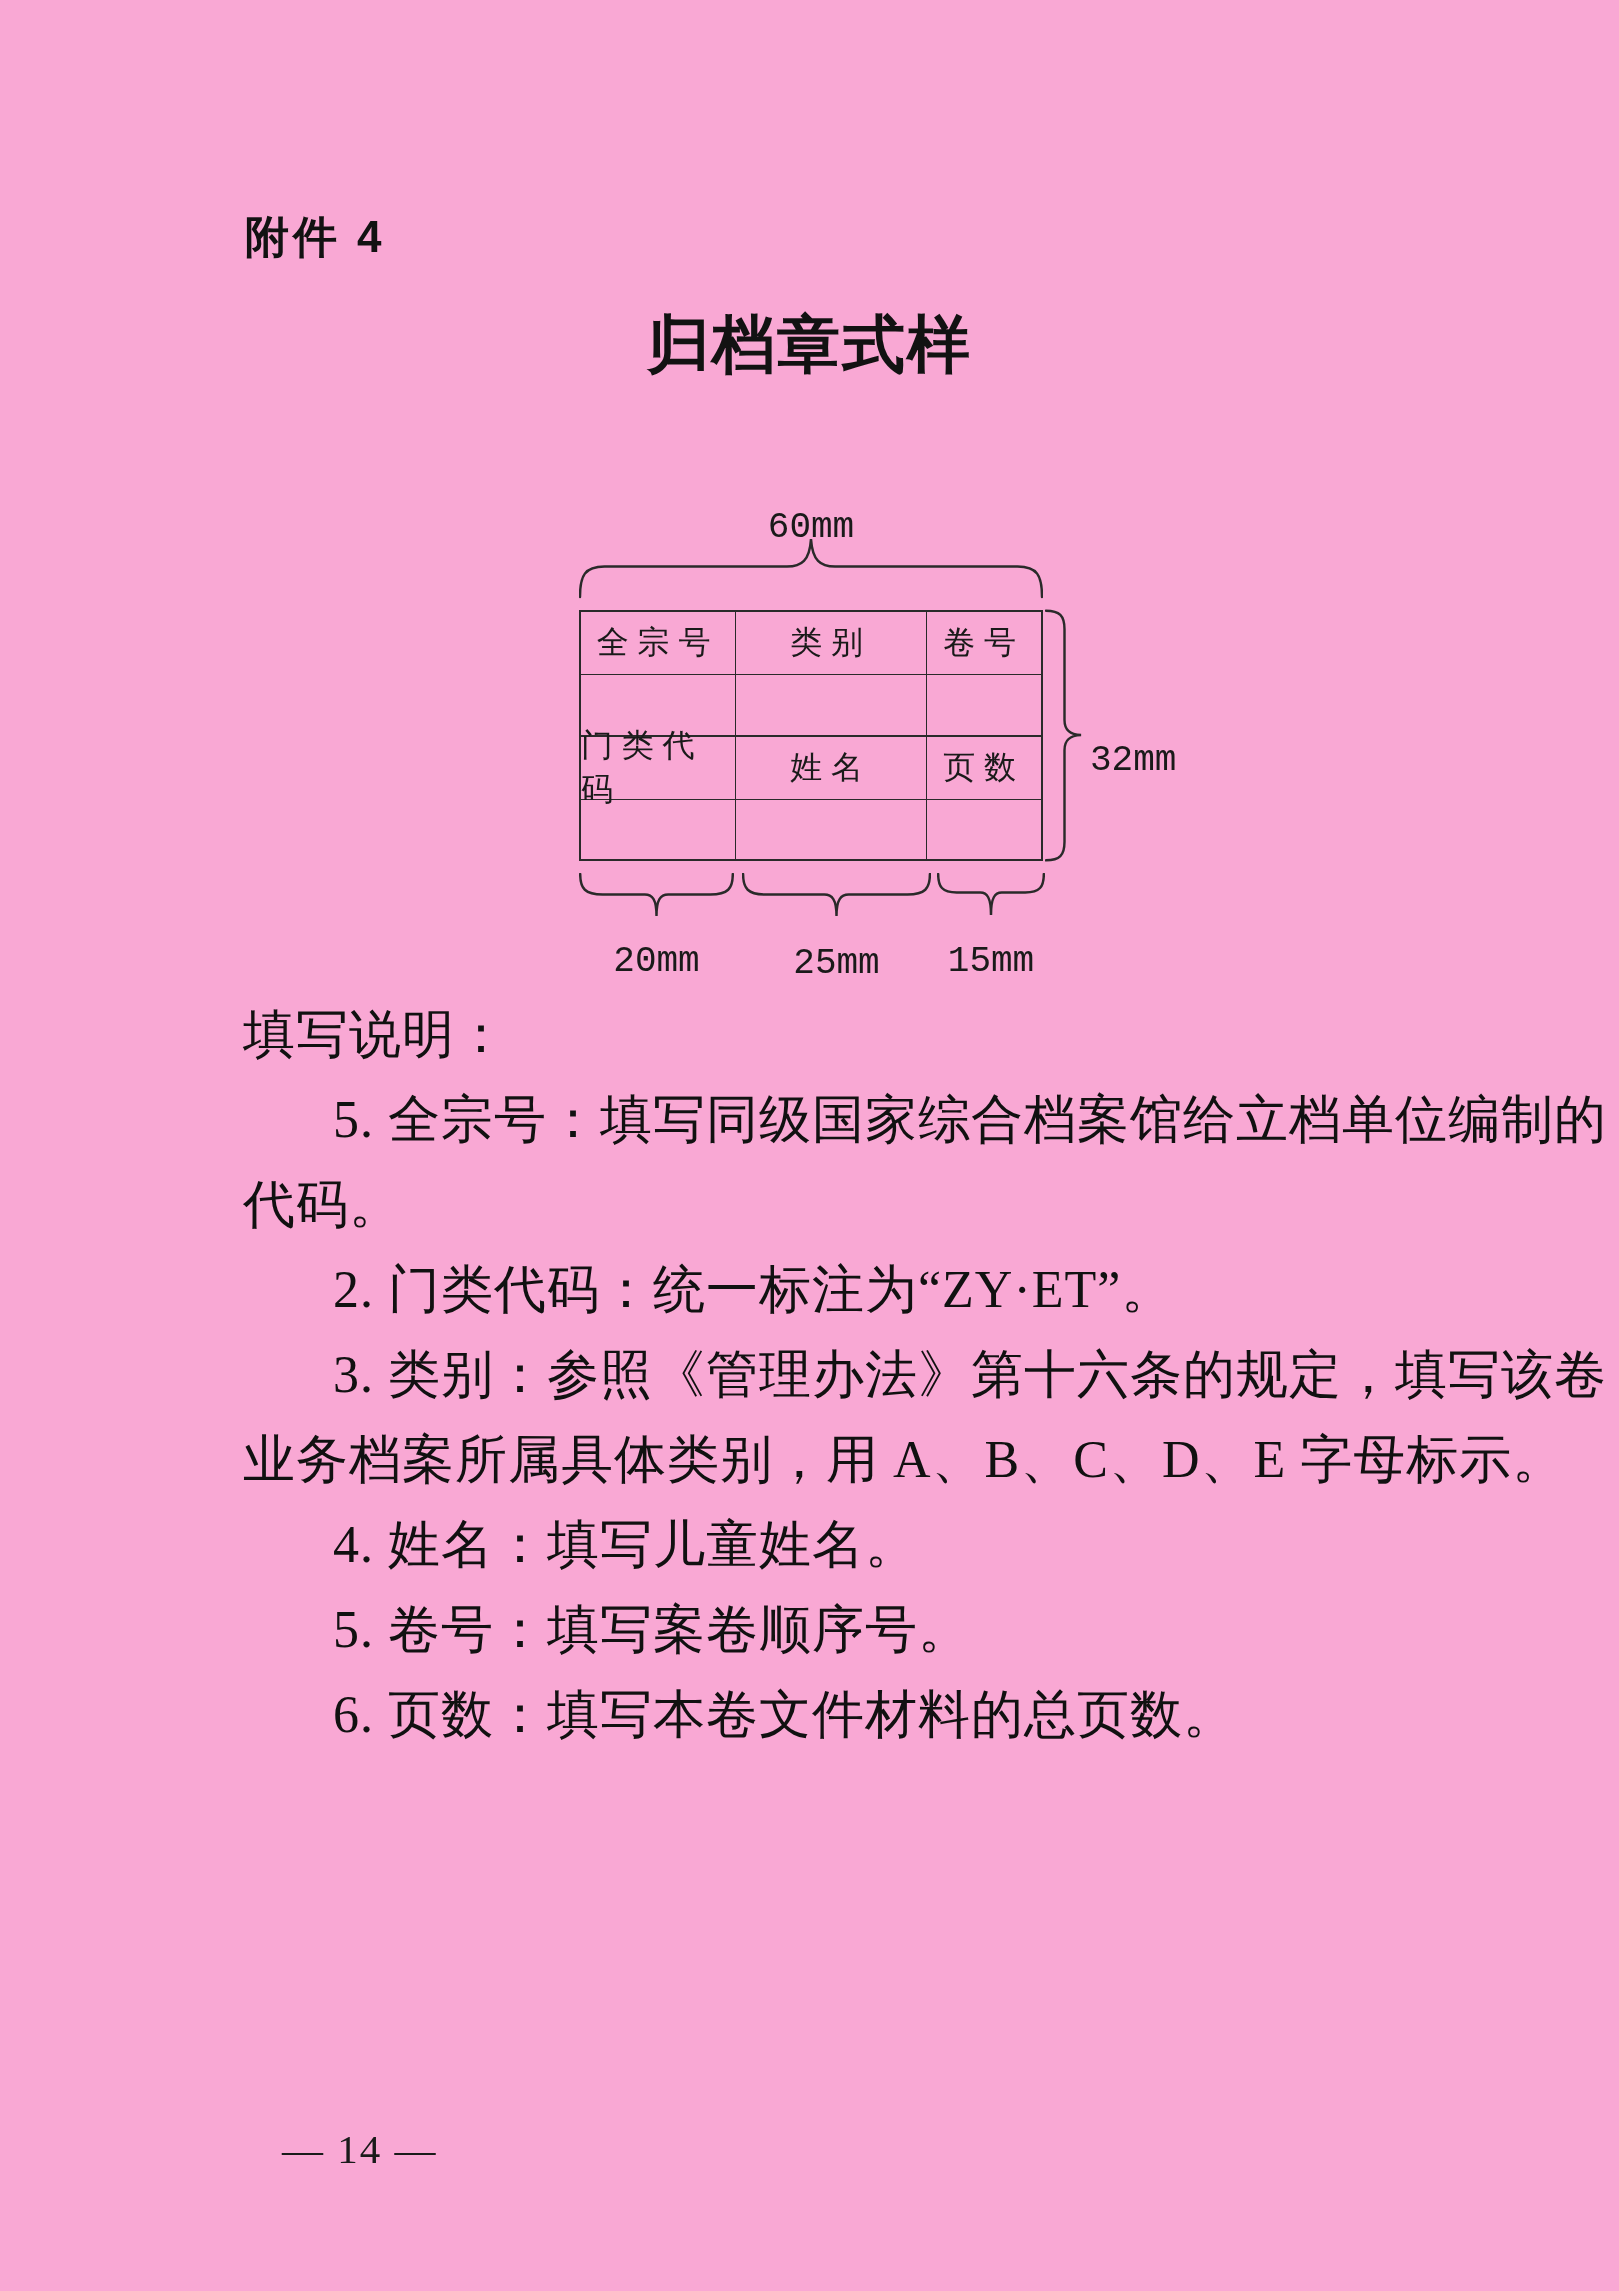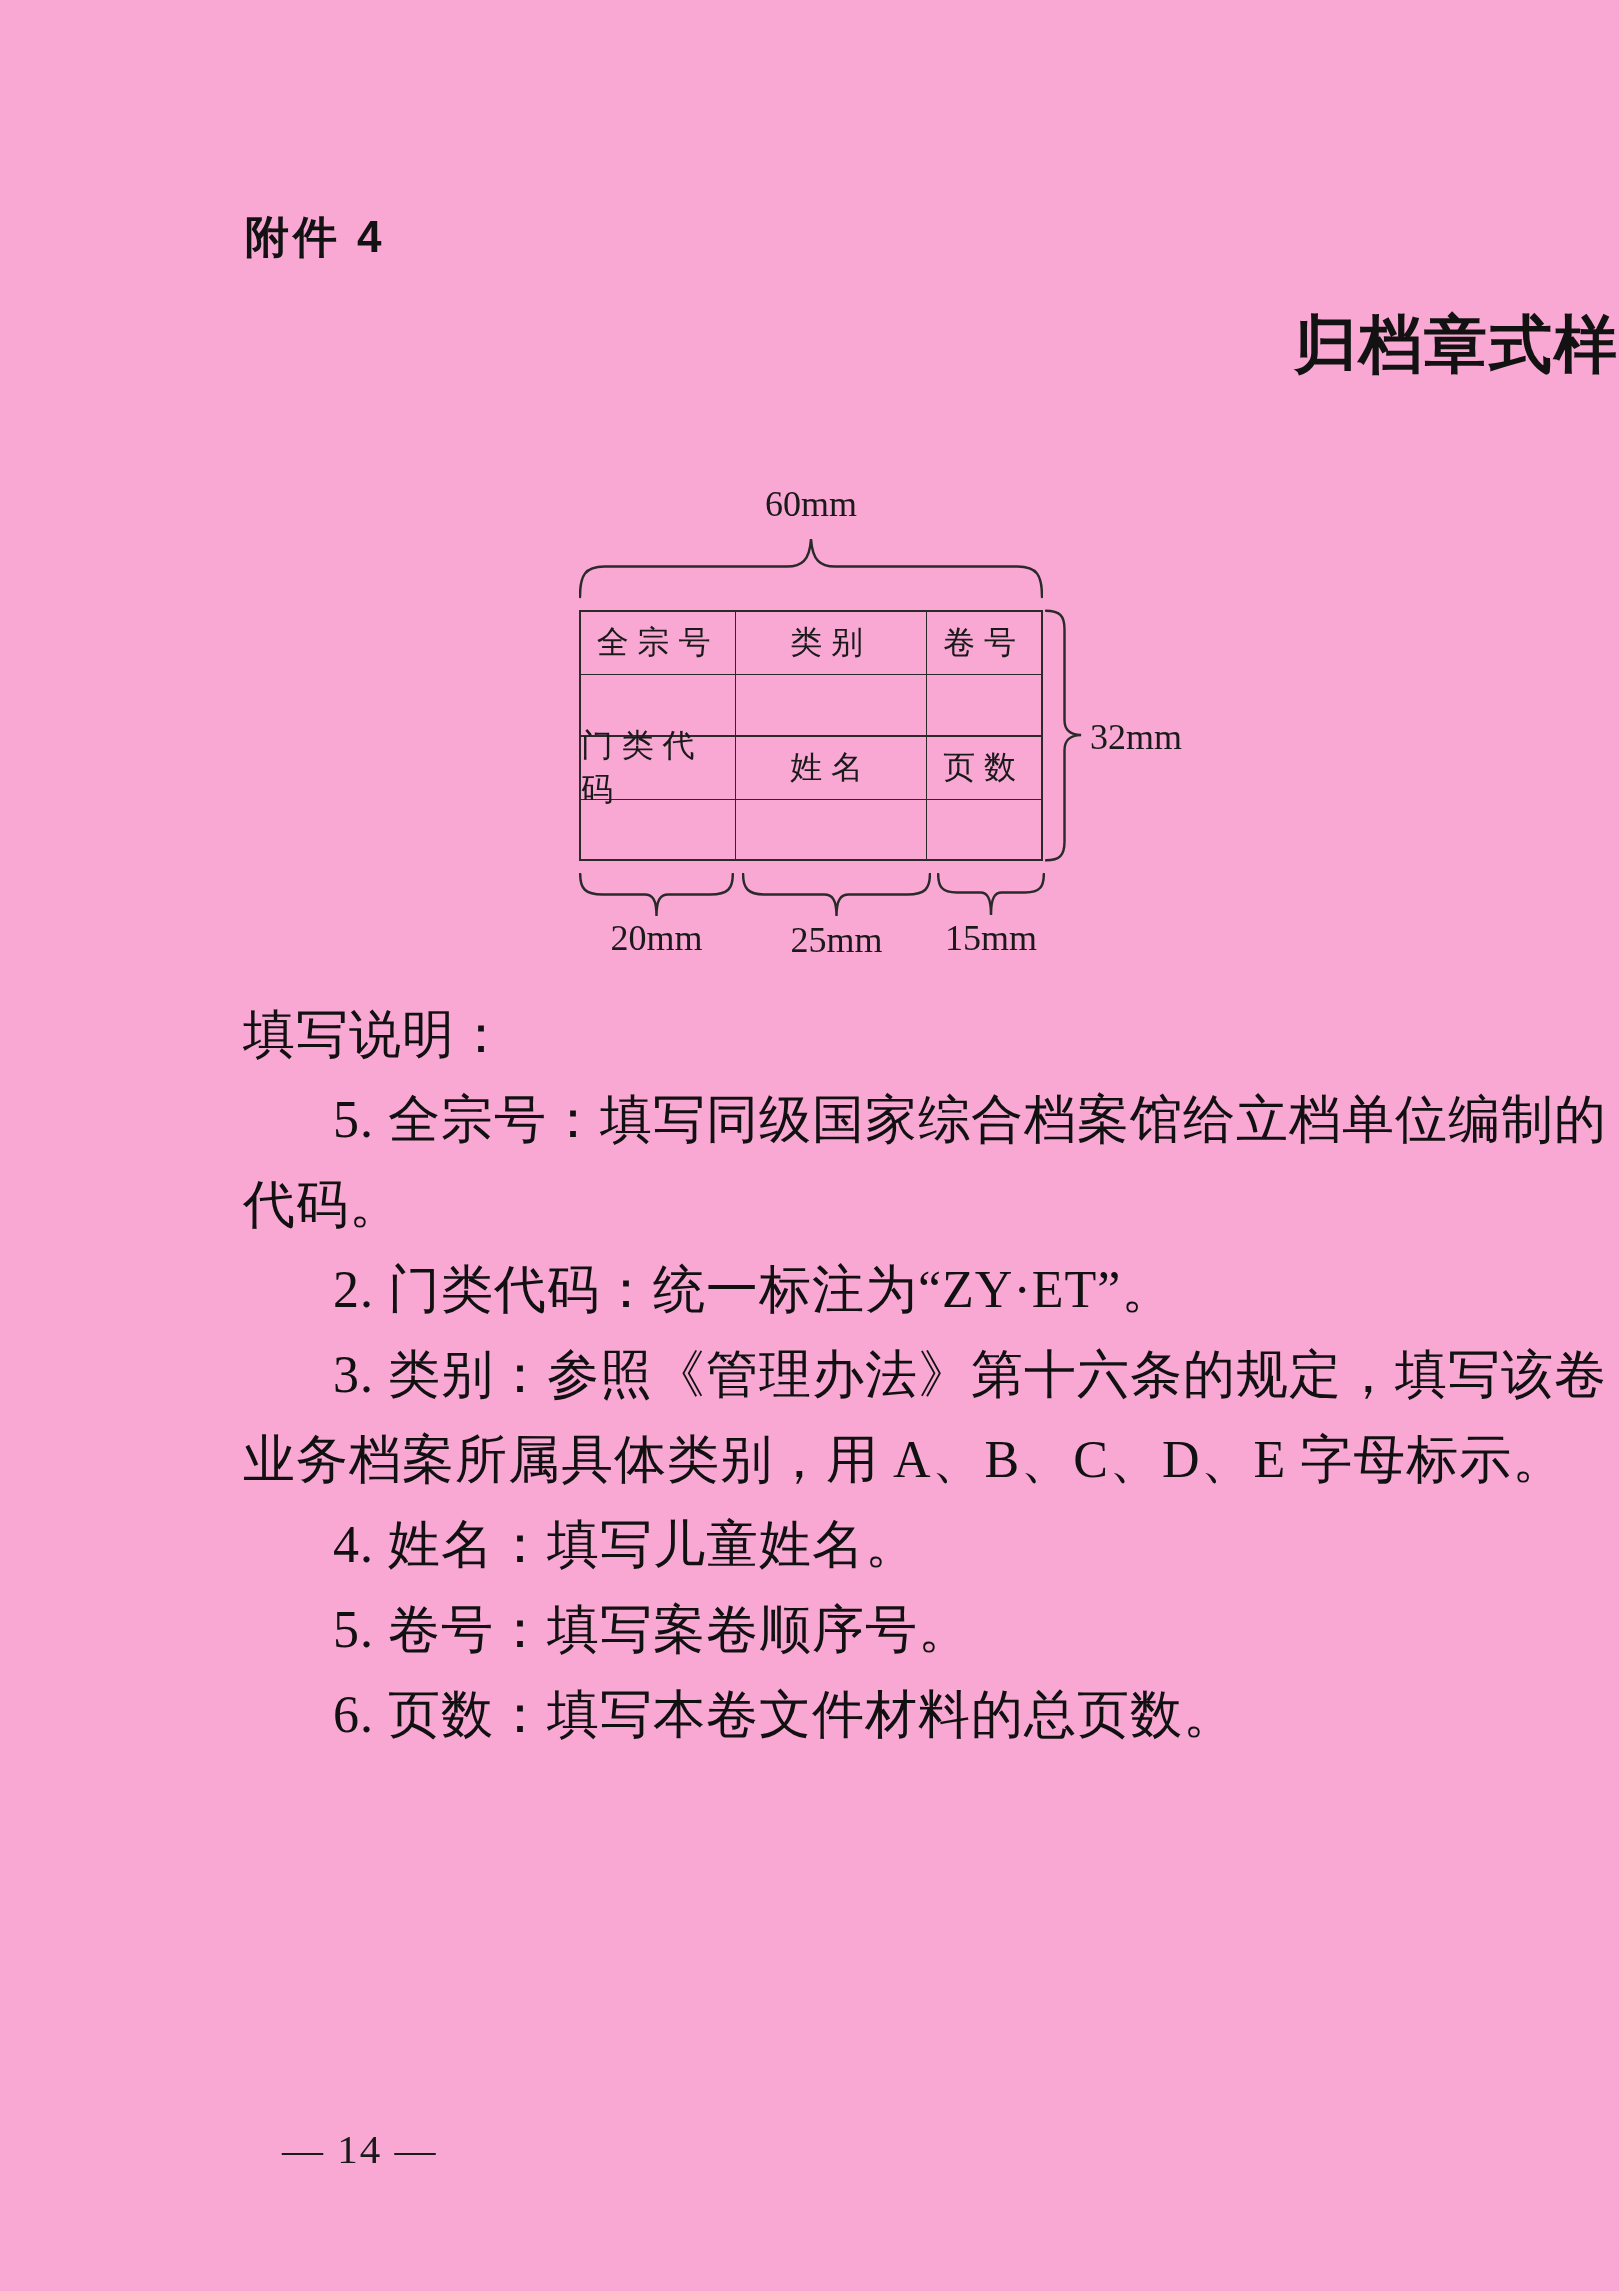--- a/index.html
+++ b/index.html
@@ -12,28 +12,29 @@
     color:#121212;
   }
   .attachment-label {
     position:absolute; left:245px; top:208px;
     font-family:"Liberation Sans","DejaVu Sans",sans-serif;
     font-weight:bold; font-size:44px; letter-spacing:3.9px;
     white-space:nowrap;
   }
   .doc-title {
     position:absolute; left:0; top:302px; width:1619px;
-    text-align:right; font-weight:bold; font-size:63px;
+    text-align:center; font-weight:bold; font-size:63px;
     letter-spacing:2px; white-space:nowrap;
   }
   
   .dim-label {
     position:absolute; font-size:36px; color:#1a1a1a;
-    font-family:Liberation Serif, serif;
+    font-family:Liberation Mono, monospace;
     white-space:nowrap;
+    margin-top:24px;
   }
   .dim-top    { left:579px; top:483px; width:464px; text-align:center; }
   .dim-right  { left:1090px; top:716px; }
   .dim-col1   { left:579px; top:917px; width:155px; text-align:center; }
   .dim-col2   { left:742px; top:919px; width:189px; text-align:center; }
   .dim-col3   { left:937px; top:917px; width:108px; text-align:center; }
   .brace { position:absolute; }
   .brace svg { display:block; }
   .stamp-table {
     position:absolute; left:579px; top:610px;

